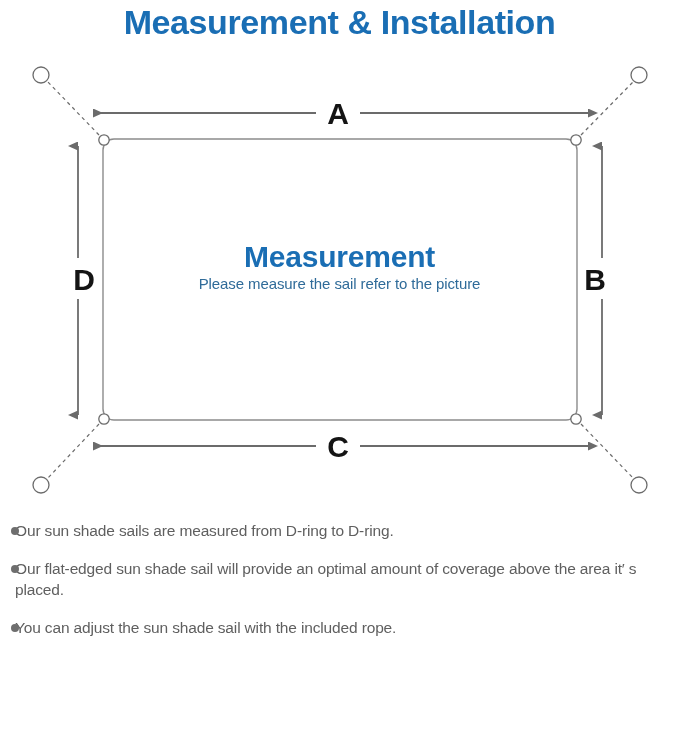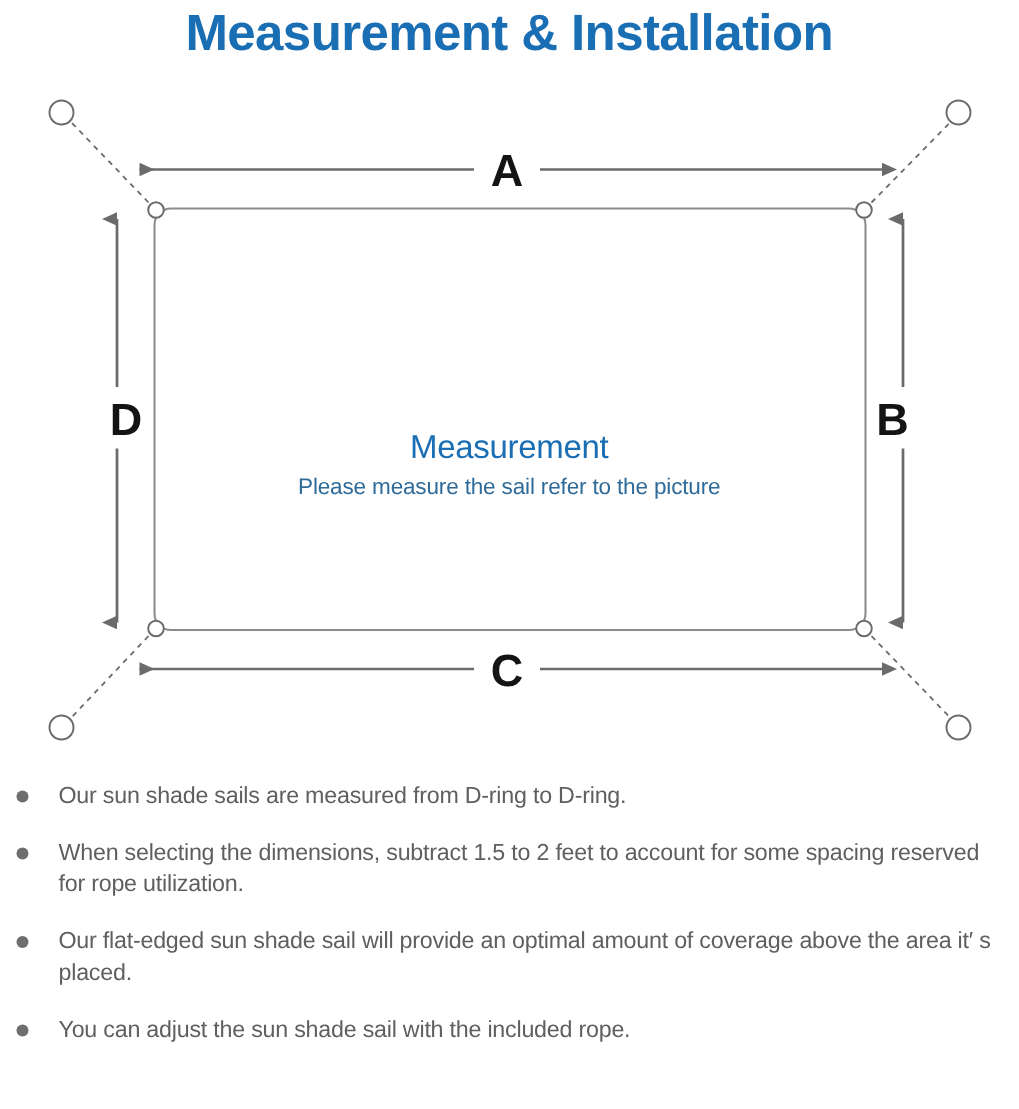--- a/index.html
+++ b/index.html
@@ -55,46 +55,45 @@
   .center-label {
     position: absolute;
     left: 0;
     top: 196px;
     width: 679px;
     text-align: center;
     pointer-events: none;
   }
   .center-title {
     font-family: "Liberation Sans", sans-serif;
-    font-weight: normal;
-    font-size: 22px;
+    font-weight: bold;
+    font-size: 30px;
     color: #1a6eb4;
     letter-spacing: -0.2px;
     line-height: 30px;
-    margin-top: 41px;
   }
   .center-sub {
     font-family: "Liberation Sans", sans-serif;
     font-size: 15px;
     color: #2f6b99;
     line-height: 24px;
     letter-spacing: -0.1px;
     text-align: center;
   }
 
   
   .notes {
     position: absolute;
     left: 0;
     top: 520px;
     width: 679px;
   }
   .note-item {
     position: relative;
-    padding-left: 39px;
+    padding-left: 15px;
     margin: 0 0 17px 0;
     font-family: "Liberation Sans", sans-serif;
     font-size: 15.5px;
     line-height: 21px;
     color: #5f5f5f;
     padding-right: 6px;
     letter-spacing: -0.15px;
   }
   .note-item:last-child { margin-bottom: 0; }
   .note-bullet {
@@ -172,24 +171,20 @@
     </div>
   </div>
 
   <div class="notes">
     <div class="note-item">
       <span class="note-bullet"></span>
       <span>Our sun shade sails are measured from D-ring to D-ring.</span>
     </div>
     <div class="note-item">
       <span class="note-bullet"></span>
-      <span>When selecting the dimensions, subtract 1.5 to 2 feet to account for some spacing reserved for rope utilization.</span>
-    </div>
-    <div class="note-item">
-      <span class="note-bullet"></span>
       <span>Our flat-edged sun shade sail will provide an optimal amount of coverage above the area it′ s placed.</span>
     </div>
     <div class="note-item">
       <span class="note-bullet"></span>
       <span>You can adjust the sun shade sail with the included rope.</span>
     </div>
   </div>
 
 </div>
 

